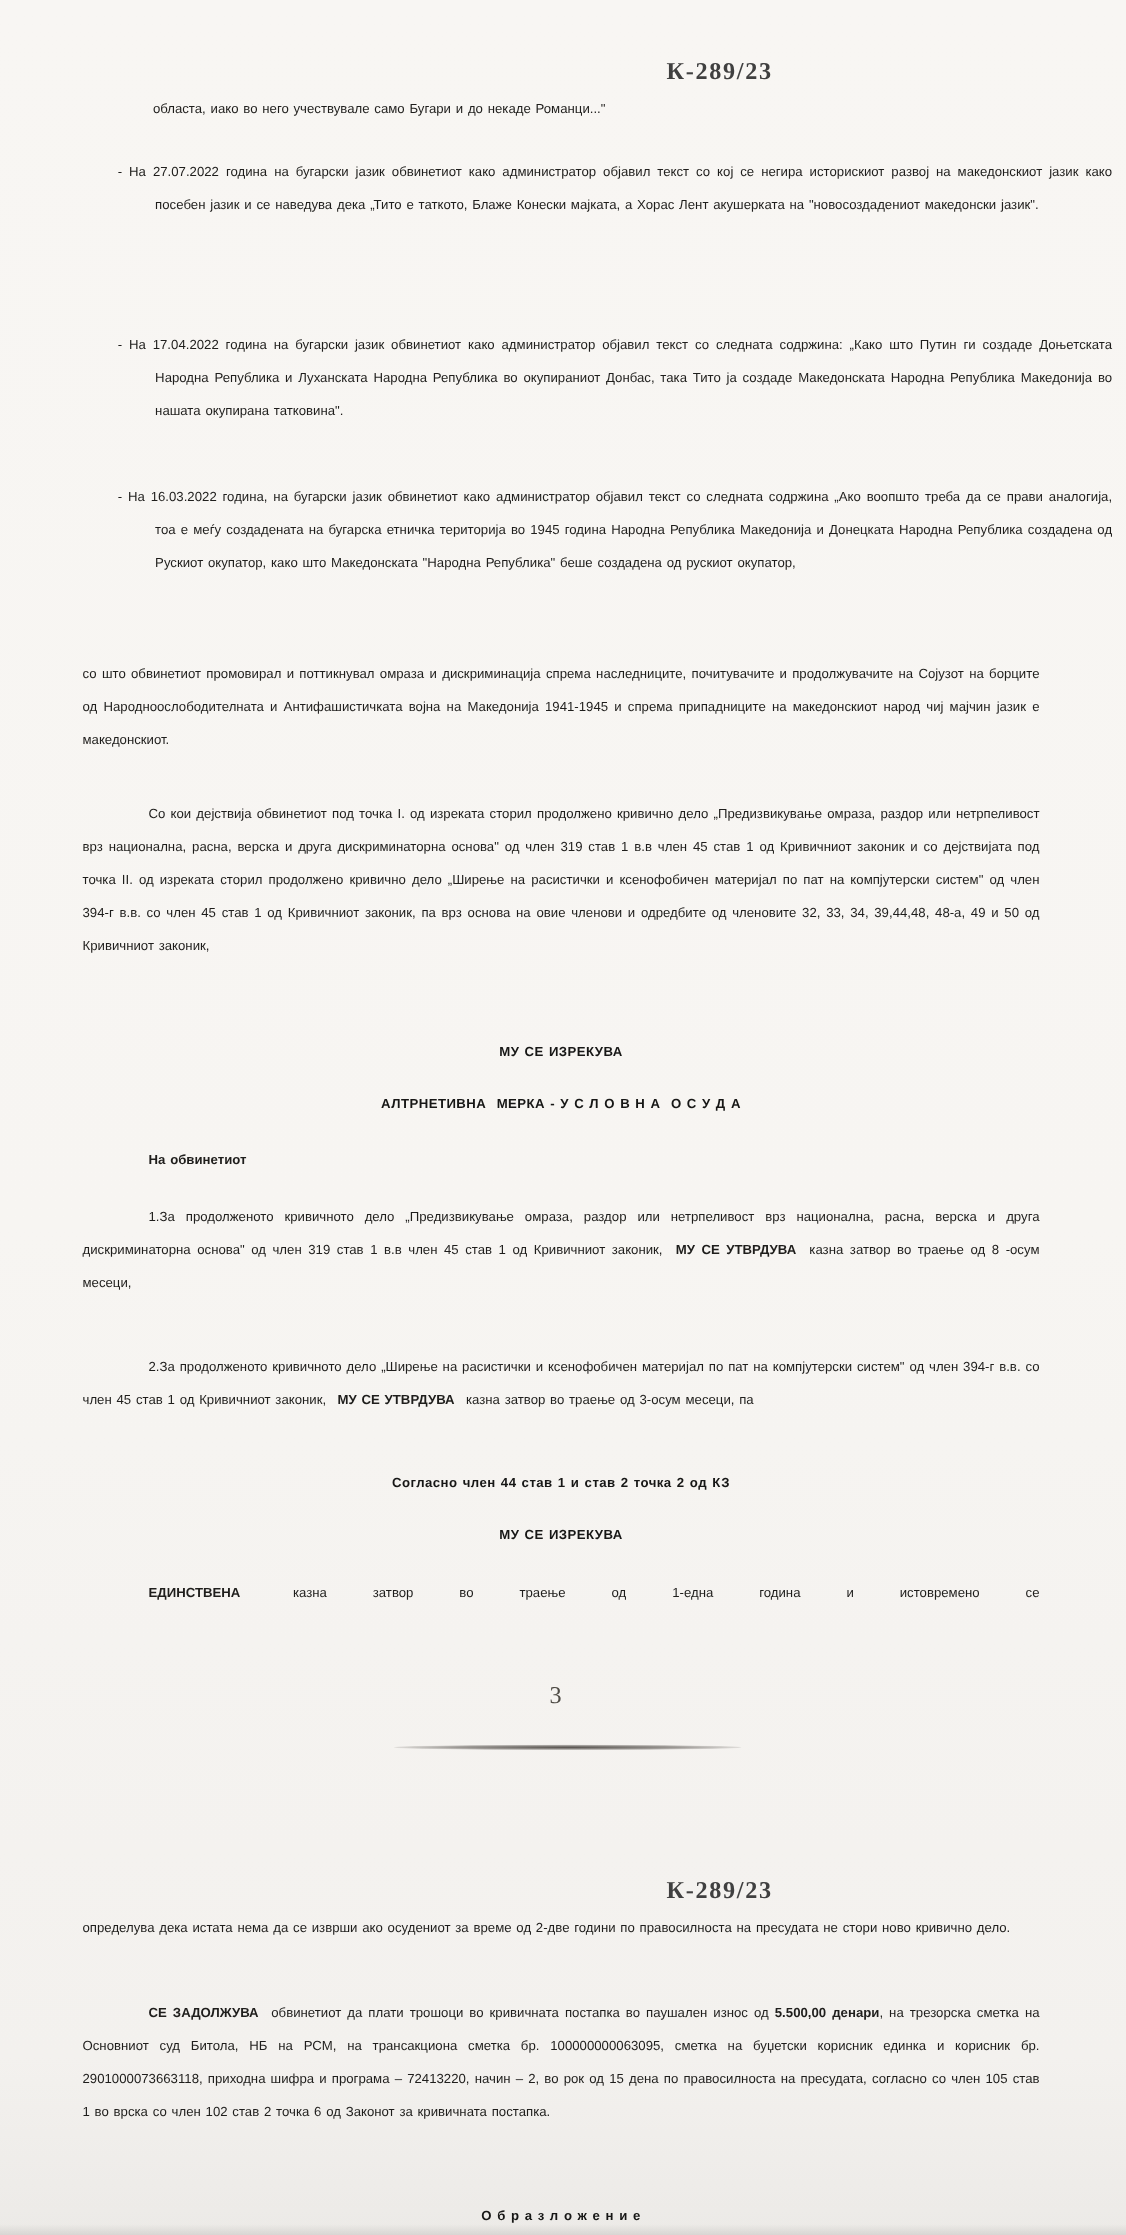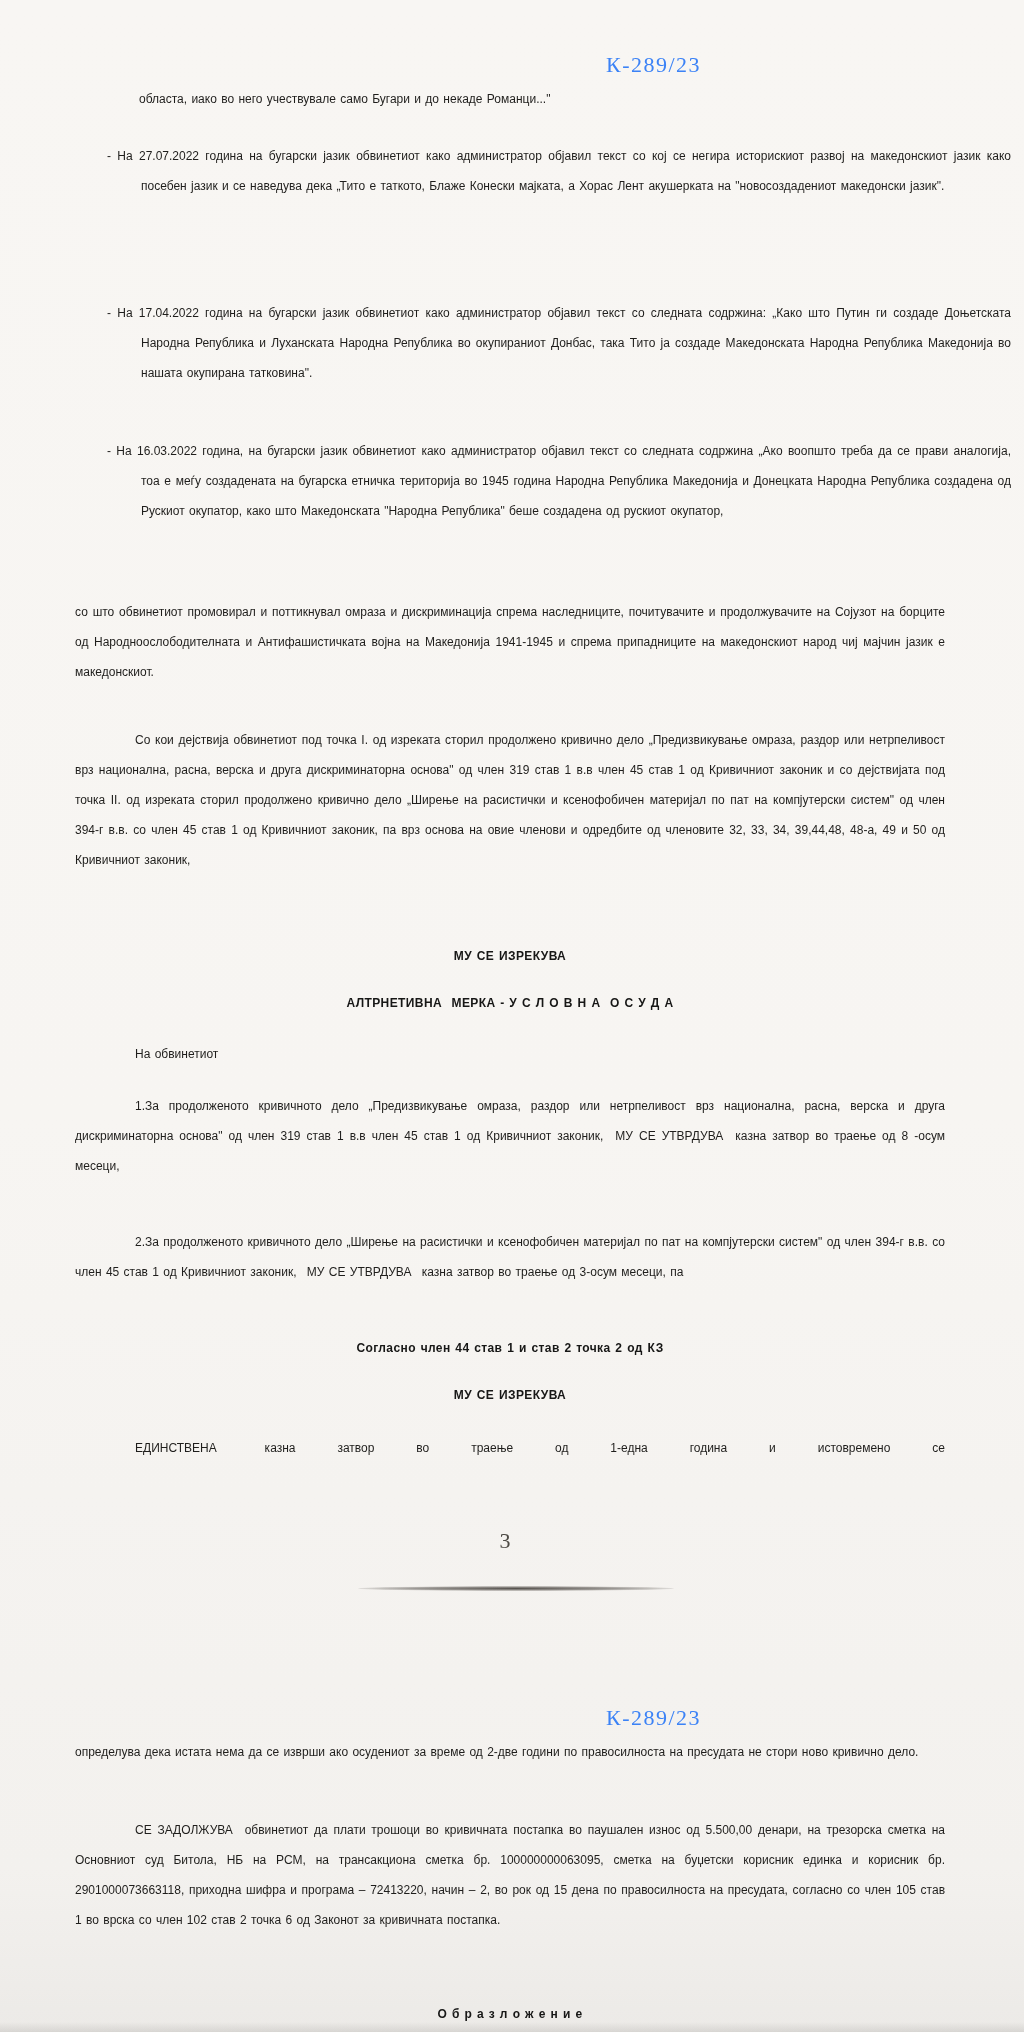--- a/index.html
+++ b/index.html
@@ -21,21 +21,21 @@
   }
   .block {
     position: absolute;
     left: 75px;
     width: 870px;
     font-size: 12px;
     line-height: 30px;
     word-spacing: 1px;
   }
   .justify { text-align: justify; }
-  .bold    { font-weight: normal; }
+  .bold    { font-weight: bold; }
   .indent  { text-indent: 60px; }
   .hang {
     padding-left: 66px;
     text-indent: -34px;
   }
   .quote-cont { padding-left: 64px; }
   .prewrap { white-space: pre-wrap; }
   .full-line { text-align: justify; text-align-last: justify; }
   .heading {
     font-weight: bold;
@@ -43,21 +43,22 @@
     letter-spacing: 0.4px;
     color: #171716;
   }
   .case-number {
     position: absolute;
     left: 606px;
     width: 260px;
     font-family: "Liberation Serif", serif;
     font-size: 22px;
     letter-spacing: 1.5px;
-    color: #3b82f6;
+    color: #404040;
+    font-weight: bold;
   }
   .page-num {
     position: absolute;
     left: 0;
     width: 1010px;
     text-align: center;
     font-family: "Liberation Serif", serif;
     font-size: 22px;
     color: #4e4b45;
   }

